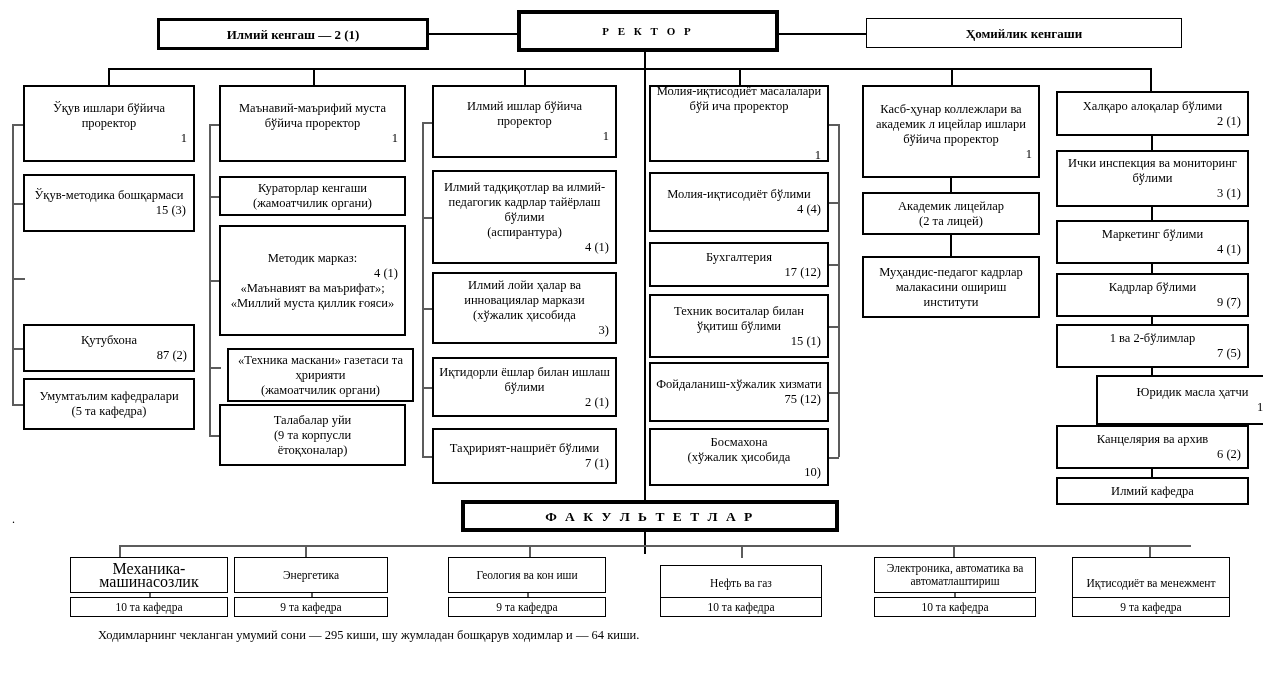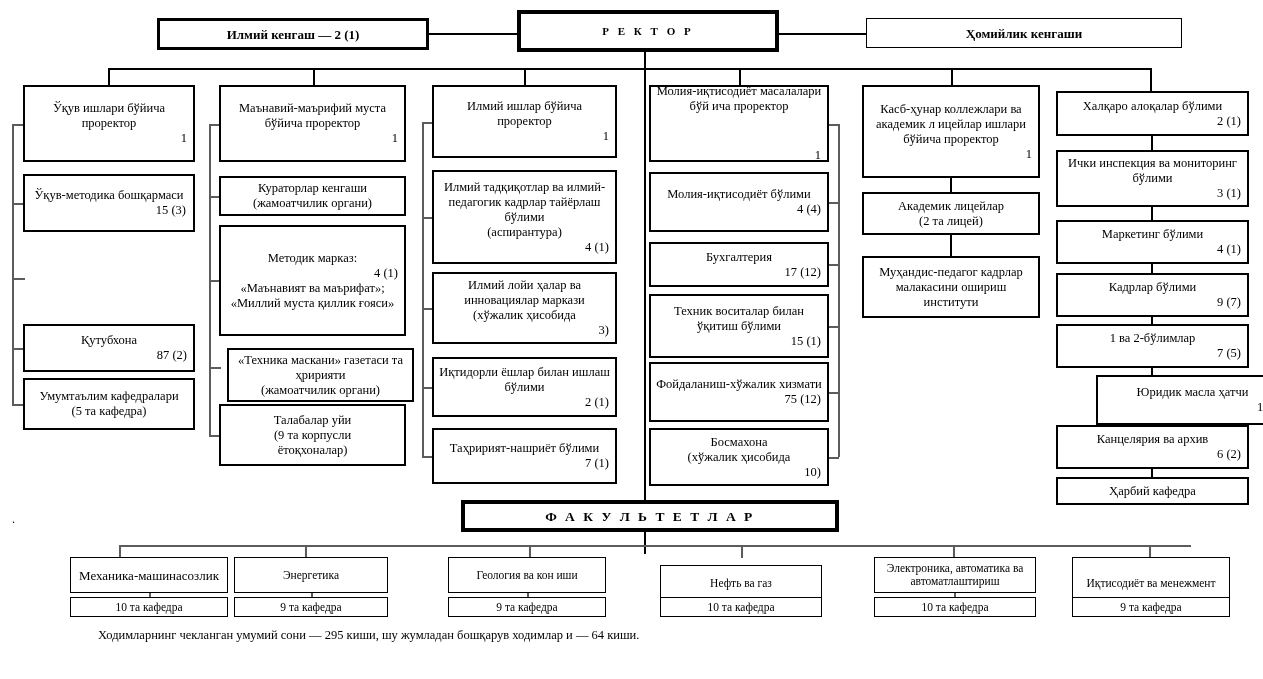--- a/index.html
+++ b/index.html
@@ -236,21 +236,21 @@
   </div>
   <div class="box" style="left:1096px;top:375px;width:193px;height:50px;">
     <span class="ttl">Юридик масла ҳатчи</span>
     <span class="num">1 (1)</span>
   </div>
   <div class="box" style="left:1056px;top:425px;width:193px;height:44px;">
     <span class="ttl">Канцелярия ва архив</span>
     <span class="num">6 (2)</span>
   </div>
   <div class="box" style="left:1056px;top:477px;width:193px;height:28px;">
-    <span class="ttl">Ҳарбий кафедра</span>
+    <span class="ttl">Илмий кафедра</span>
   </div>
   <div class="ln v2 blk" style="left:1151px;top:136px;height:14px;"></div>
   <div class="ln v2 blk" style="left:1151px;top:207px;height:13px;"></div>
   <div class="ln v2 blk" style="left:1151px;top:264px;height:9px;"></div>
   <div class="ln v2 blk" style="left:1151px;top:317px;height:7px;"></div>
   <div class="ln v2 blk" style="left:1151px;top:368px;height:7px;"></div>
   <div class="ln v2 blk" style="left:1151px;top:419px;height:6px;"></div>
   <div class="ln v2 blk" style="left:1151px;top:469px;height:8px;"></div>
 
   <div class="box" style="left:461px;top:500px;width:378px;height:32px;border-width:4px;">
@@ -259,21 +259,21 @@
 
   <div class="ln v2 blk" style="left:644px;top:532px;height:22px;"></div>
   <div class="ln h" style="left:119px;top:545px;width:1072px;"></div>
   <div class="ln v" style="left:119px;top:545px;height:13px;"></div>
   <div class="ln v" style="left:305px;top:545px;height:13px;"></div>
   <div class="ln v" style="left:529px;top:545px;height:13px;"></div>
   <div class="ln v" style="left:741px;top:545px;height:13px;"></div>
   <div class="ln v" style="left:953px;top:545px;height:13px;"></div>
   <div class="ln v" style="left:1149px;top:545px;height:13px;"></div>
 
-  <div class="box thin" style="left:70px;top:557px;width:158px;height:36px;font-size:13px;line-height:13px;">
+  <div class="box thin" style="left:70px;top:557px;width:158px;height:36px;font-size:16px;line-height:13px;">
     <span class="ttl">Механика-машинасозлик</span>
   </div>
   <div class="box thin" style="left:70px;top:597px;width:158px;height:20px;font-size:11.5px;">
     <span class="ttl">10 та кафедра</span>
   </div>
   <div class="ln v" style="left:149px;top:593px;height:5px;"></div>
 
   <div class="box thin" style="left:234px;top:557px;width:154px;height:36px;font-size:11.5px;line-height:13px;">
     <span class="ttl">Энергетика</span>
   </div>

